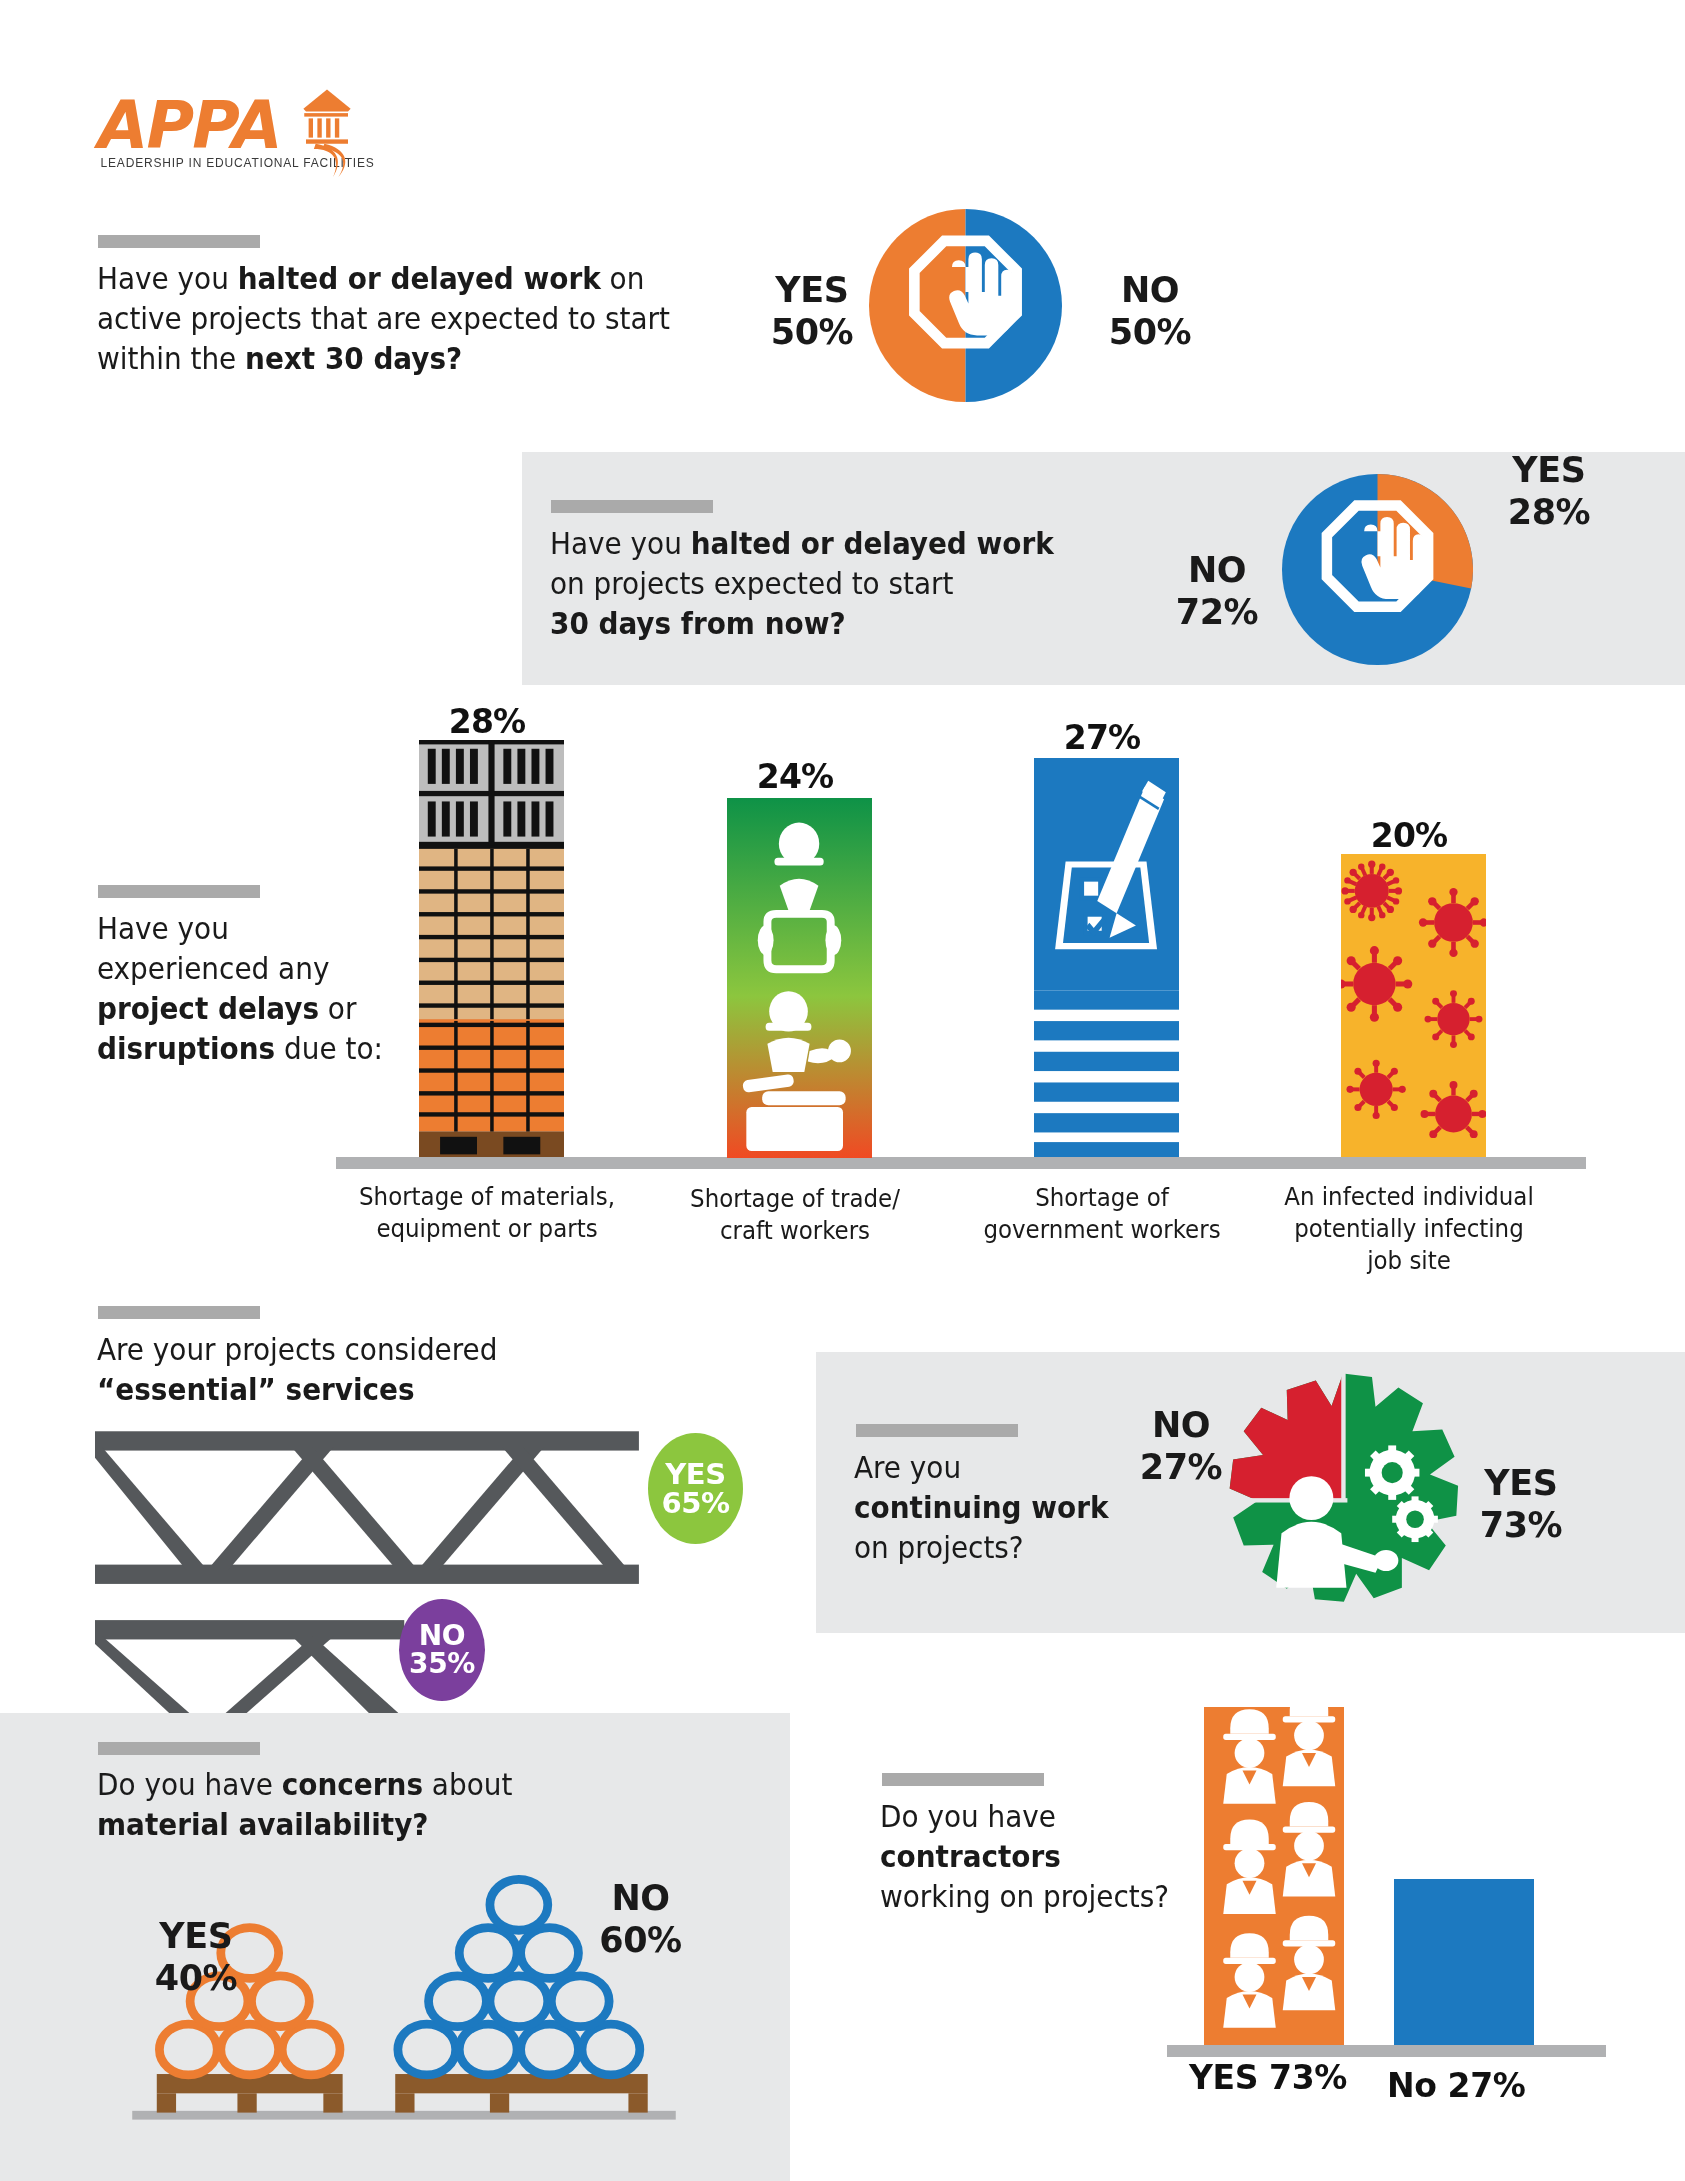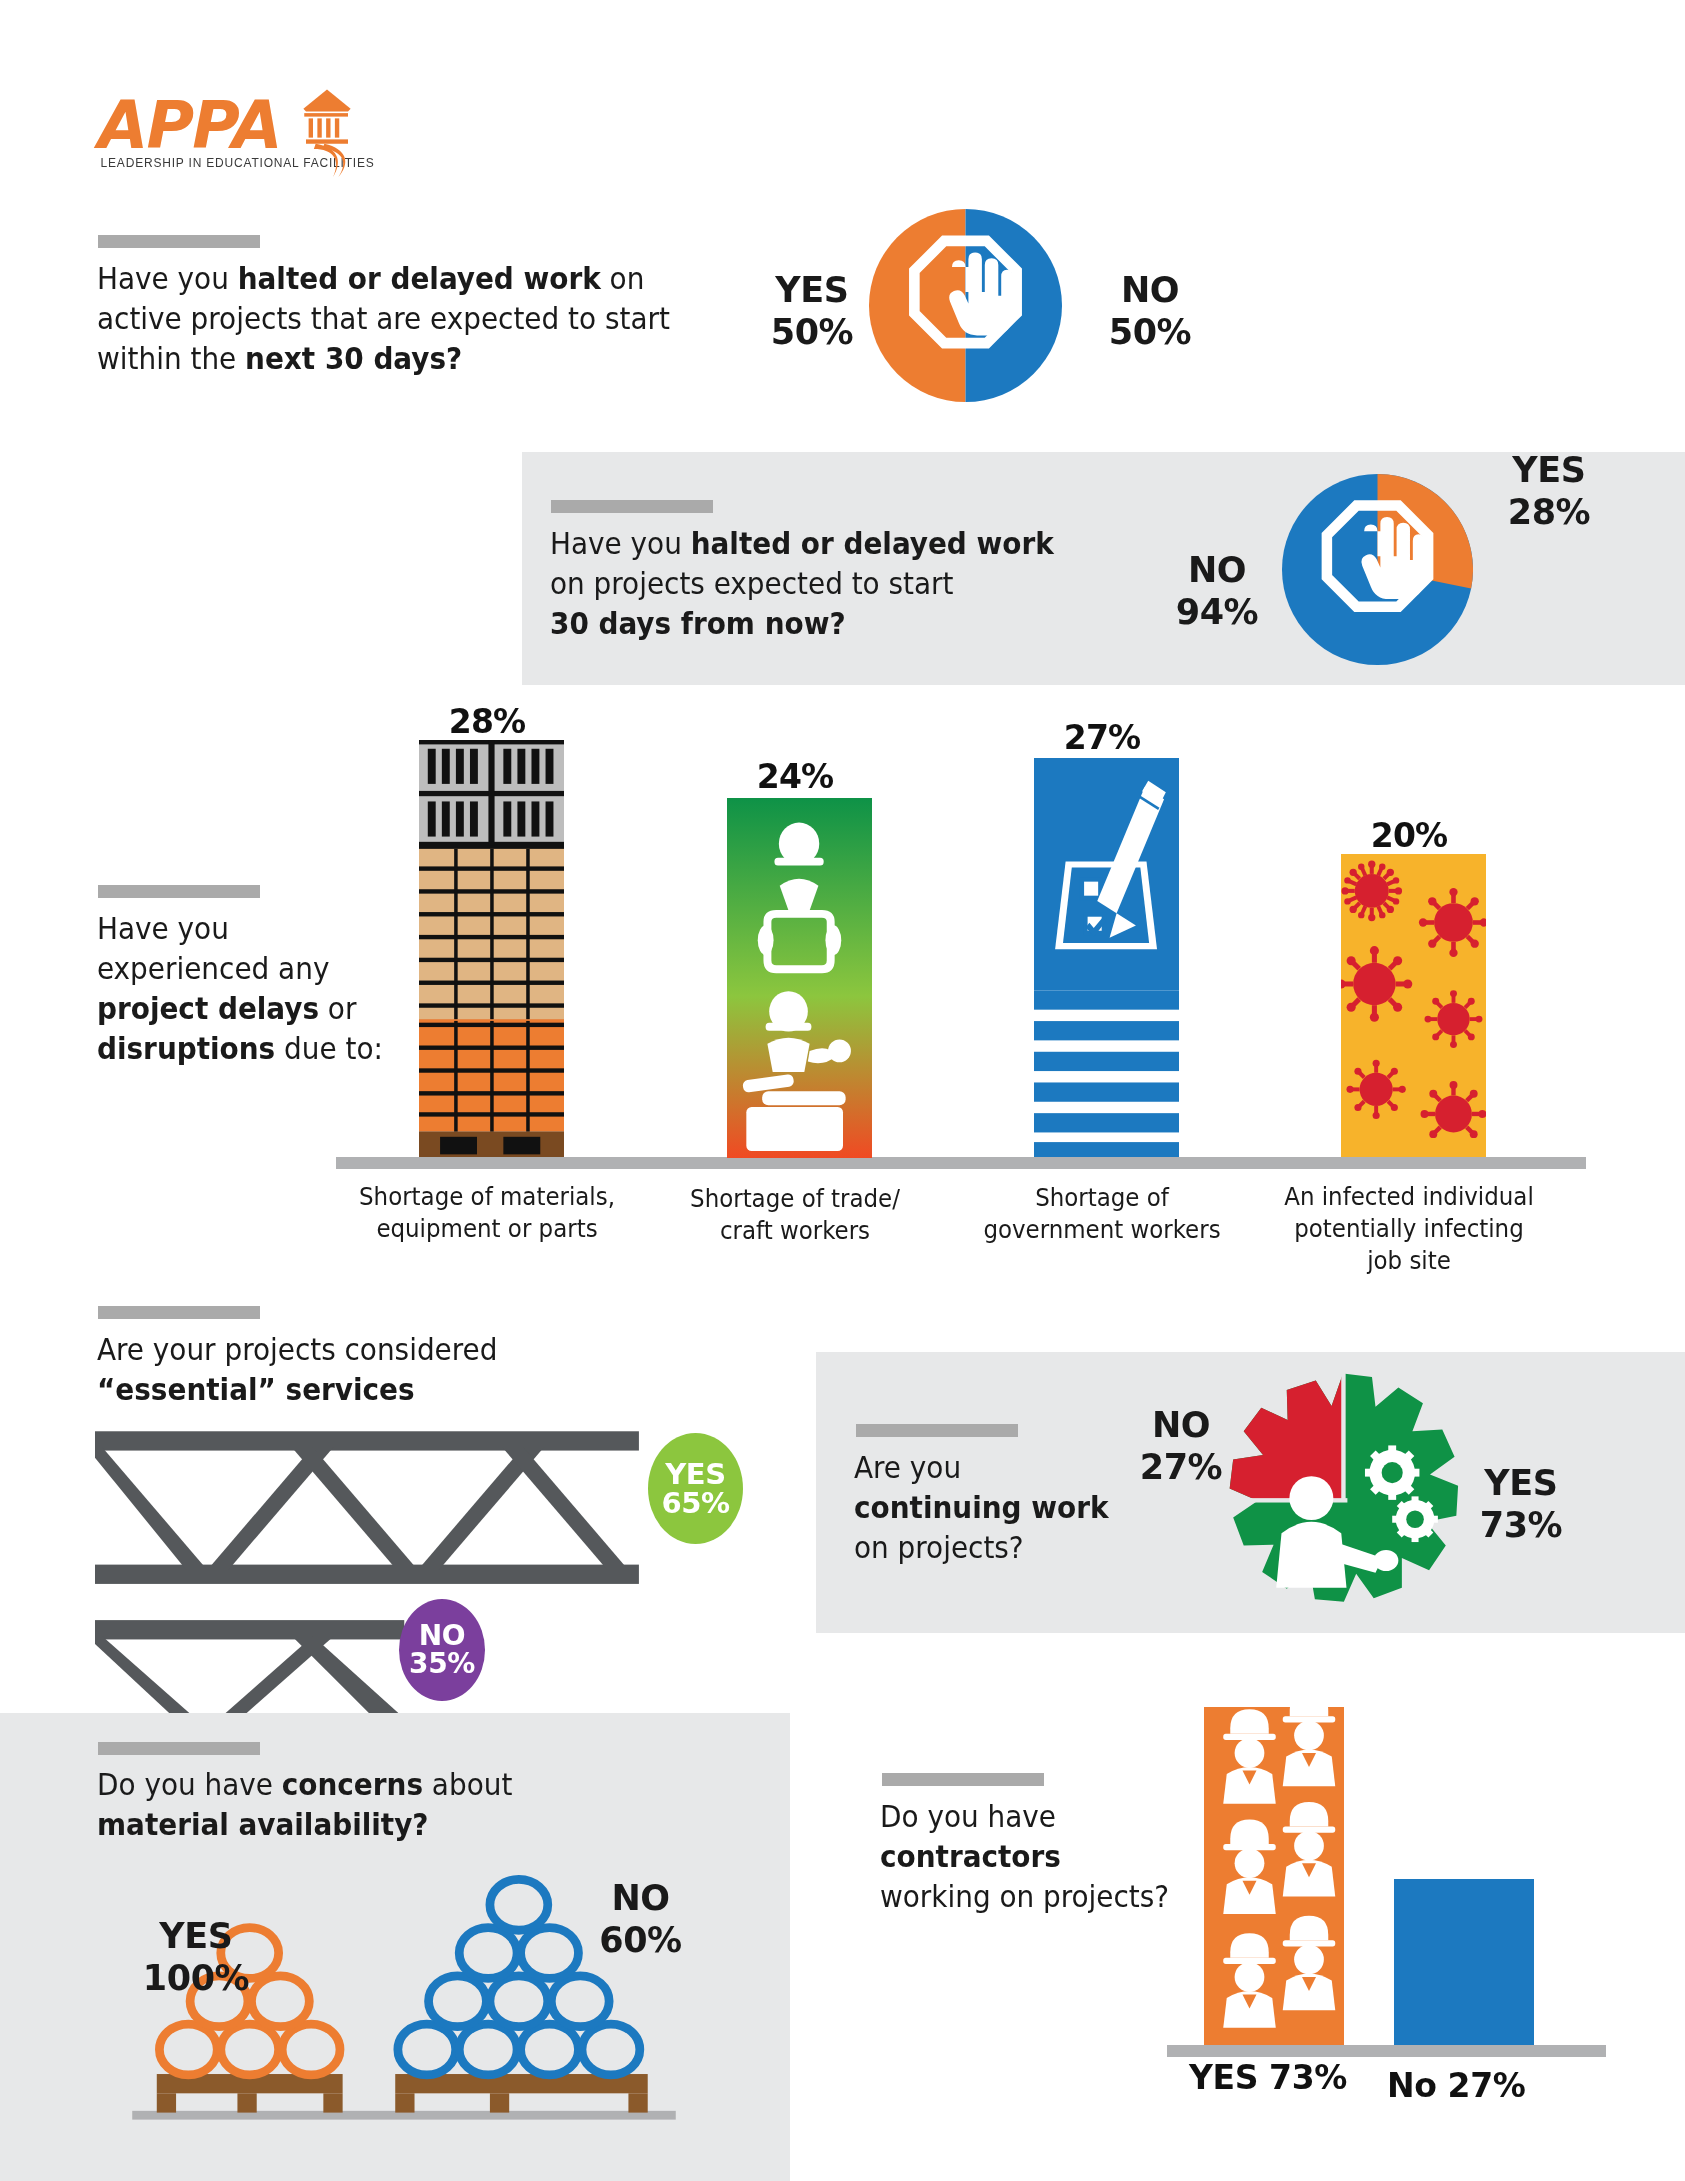--- a/index.html
+++ b/index.html
@@ -173,21 +173,21 @@
   <path d="M100 100 L100 0 A100 100 0 0 1 198 120 Z" fill="#ED7D31"></path>
   <g fill="none" stroke="#ffffff" stroke-width="11">
     <polygon points="78,33 122,33 153,64 153,108 122,139 78,139 47,108 47,64"></polygon>
   </g>
   <g fill="#ffffff">
     <path d="M86 60 q0-7 7-7 t7 7 v26 h3 V52 q0-7 7-7 t7 7 v34 h3 V58 q0-7 7-7 t7 7 v32 h3 V70 q0-7 6-7 t6 7 v38 q0 23-23 23 h-14 q-14 0-19-13 l-9-22 q-3-8 4-11 t11 4 l4 9 V60 Z"></path>
   </g>
 </svg>
 <div class="abs pct-label" id="d2-no">
   <div>NO</div>
-  <div>94%</div>
+  <div>72%</div>
 </div>
 <div class="abs pct-label" id="d2-yes">
   <div>YES</div>
   <div>28%</div>
 </div>
 
 <div class="abs rule" id="q3-rule"></div>
 <div class="abs qtext" id="q3-text">
   Have you<br>experienced any<br><b>project delays</b> or<br><b>disruptions</b> due to:
 </div>
@@ -635,21 +635,21 @@
     <ellipse cx="371" cy="160" rx="33" ry="29"></ellipse>
     <ellipse cx="441" cy="160" rx="33" ry="29"></ellipse>
     <ellipse cx="511" cy="160" rx="33" ry="29"></ellipse>
     <ellipse cx="406" cy="105" rx="33" ry="29"></ellipse>
     <ellipse cx="476" cy="105" rx="33" ry="29"></ellipse>
     <ellipse cx="441" cy="50" rx="33" ry="29"></ellipse>
   </g>
 </svg>
 <div class="abs pct-label" id="p-yes">
   <div>YES</div>
-  <div>100%</div>
+  <div>40%</div>
 </div>
 <div class="abs pct-label" id="p-no">
   <div>NO</div>
   <div>60%</div>
 </div>
 
 <div class="abs rule" id="q7-rule"></div>
 <div class="abs qtext" id="q7-text">
   Do you have<br><b>contractors</b><br>working on projects?
 </div>

